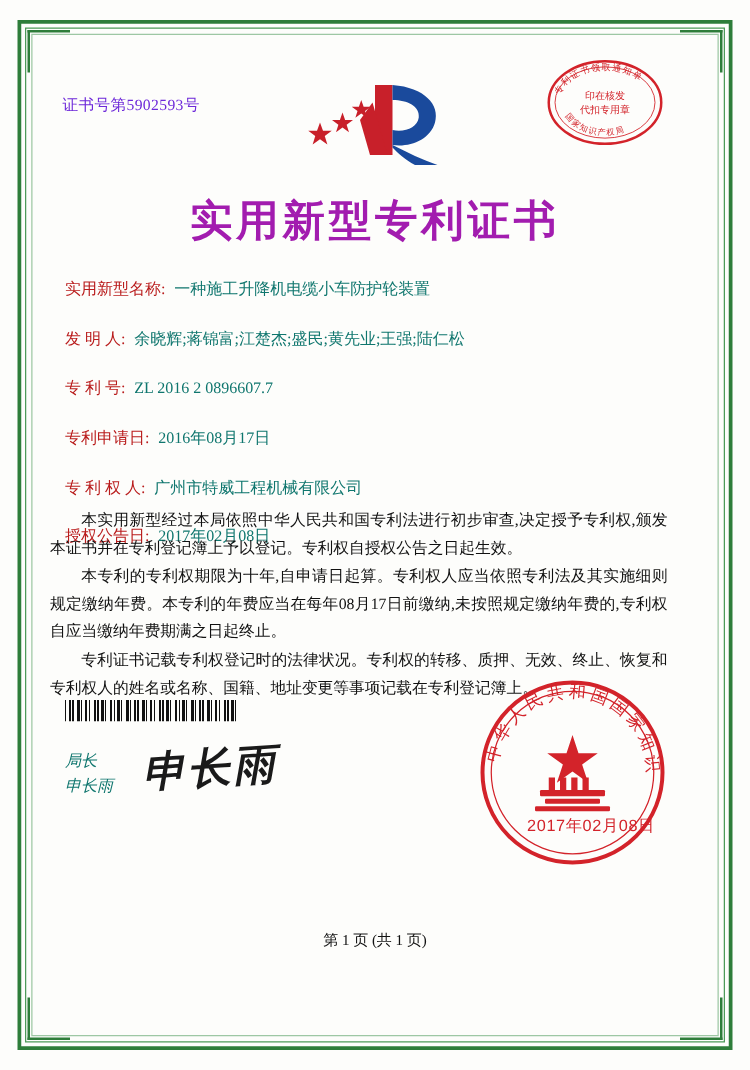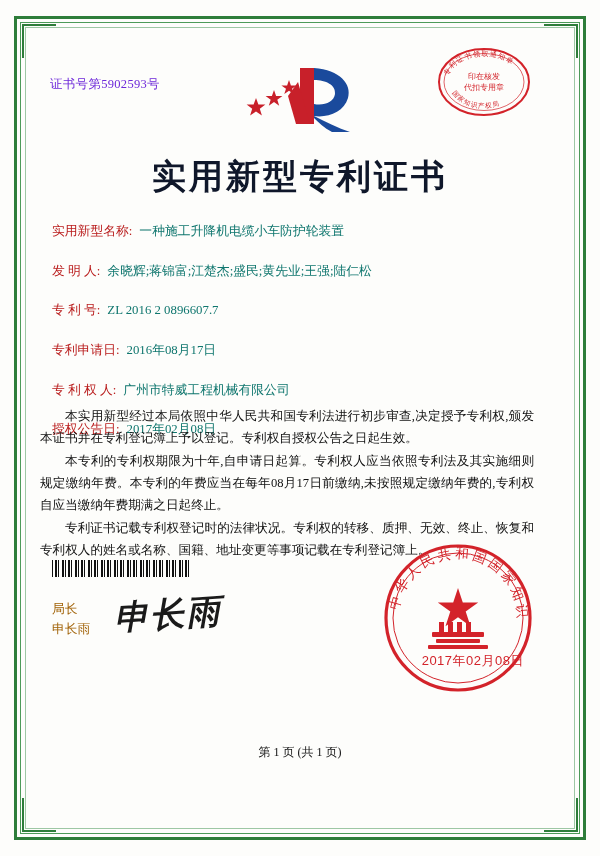--- a/index.html
+++ b/index.html
@@ -99,21 +99,21 @@
   }
 
   .title {
     position: absolute;
     left: 0; right: 0;
     top: 110px;
     text-align: center;
     font-size: 34px;
     font-weight: bold;
     letter-spacing: 3px;
-    color: #0f172a;
+    color: #a21caf;
     font-family: "Liberation Serif", "DejaVu Serif", serif;
   }
 
   
   .fields {
     position: absolute;
     left: 12px;
     top: 178px;
     width: 496px;
   }
@@ -165,21 +165,22 @@
         #111 10px 12px, transparent 12px 13px);
   }
 
   
   .sign-block {
     position: absolute;
     left: 12px;
     top: 556px;
     font-size: 12.8px;
     line-height: 1.55;
-    color: #a16207;
+    color: #0f766e;
+    font-style: italic;
   }
   .sign-script {
     position: absolute;
     left: 74px;
     top: 548px;
     font-size: 34px;
     font-family: "Liberation Serif", "DejaVu Serif", serif;
     font-style: italic;
     font-weight: bold;
     color: #1a1a1a;

